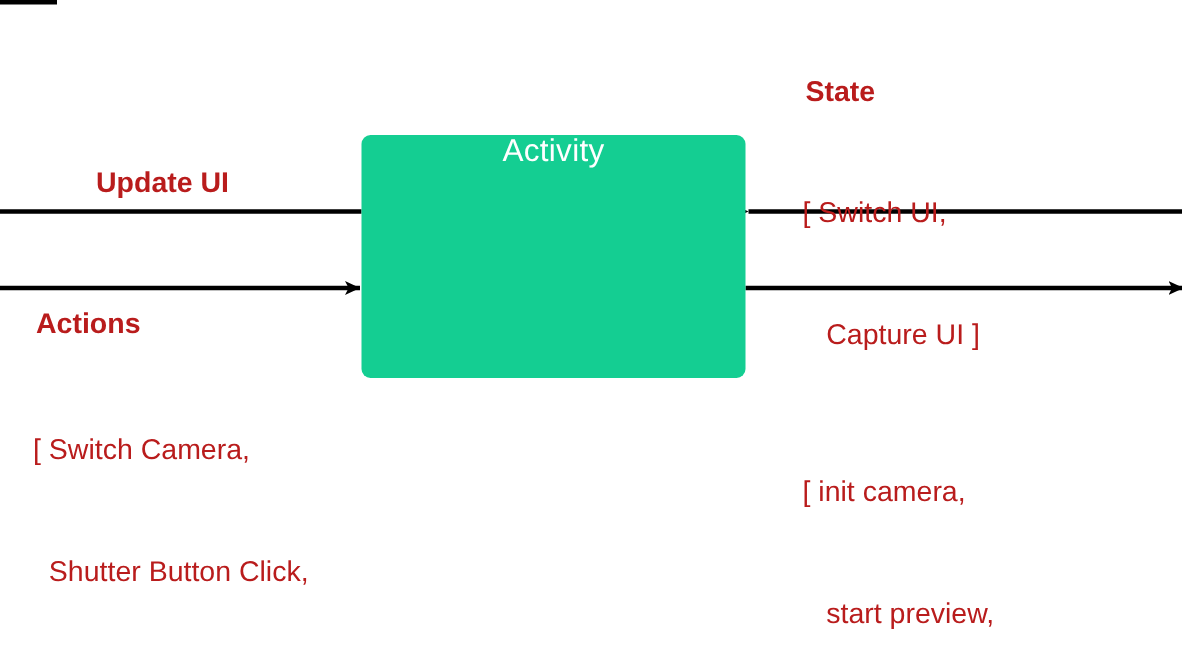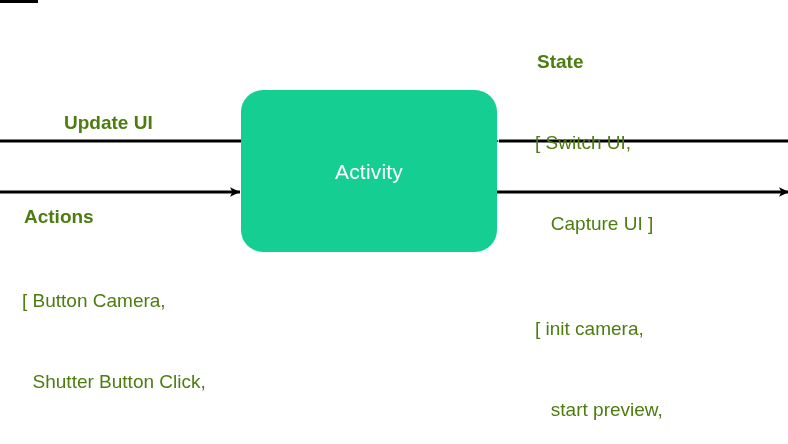--- a/index.html
+++ b/index.html
@@ -31,24 +31,23 @@
     background: #000000;
   }
 
   
   .node {
     position: absolute;
     left: 241px;
     top: 90px;
     width: 256px;
     height: 162px;
-    border-radius: 22px;
+    border-radius: 6px;
     background: #14ce92;
     display: flex;
-    align-items: center;
     justify-content: center;
     z-index: 3;
   }
   .node-label {
     color: #ffffff;
     font-size: 21px;
     font-weight: 400;
     letter-spacing: 0.2px;
     line-height: 1;
   }
@@ -59,21 +58,21 @@
     left: 0;
     top: 0;
     width: 788px;
     height: 444px;
     z-index: 2;
   }
 
   
   .lbl {
     position: absolute;
-    color: #4d7c0f;
+    color: #b91c1c;
     white-space: pre;
     z-index: 4;
   }
   .lbl-title {
     font-size: 19px;
     font-weight: bold;
     line-height: 23px;
   }
   .lbl-body {
     font-size: 19px;
@@ -120,21 +119,21 @@
   </svg>
 
   <div class="node">
     <span class="node-label">Activity</span>
   </div>
 
   <div class="lbl lbl-title" id="label-update-ui">Update UI</div>
 
   <div class="lbl lbl-title" id="label-actions">Actions</div>
   <div class="lbl lbl-body" id="label-actions-list">
-    <span>[ Button Camera,</span>
+    <span>[ Switch Camera,</span>
     <span>  Shutter Button Click,</span>
     
     
     
   </div>
 
   <div class="lbl lbl-title" id="label-state">State</div>
   <div class="lbl lbl-body" id="label-state-list">
     <span>[ Switch UI,</span>
     <span>   Capture UI ]</span>

